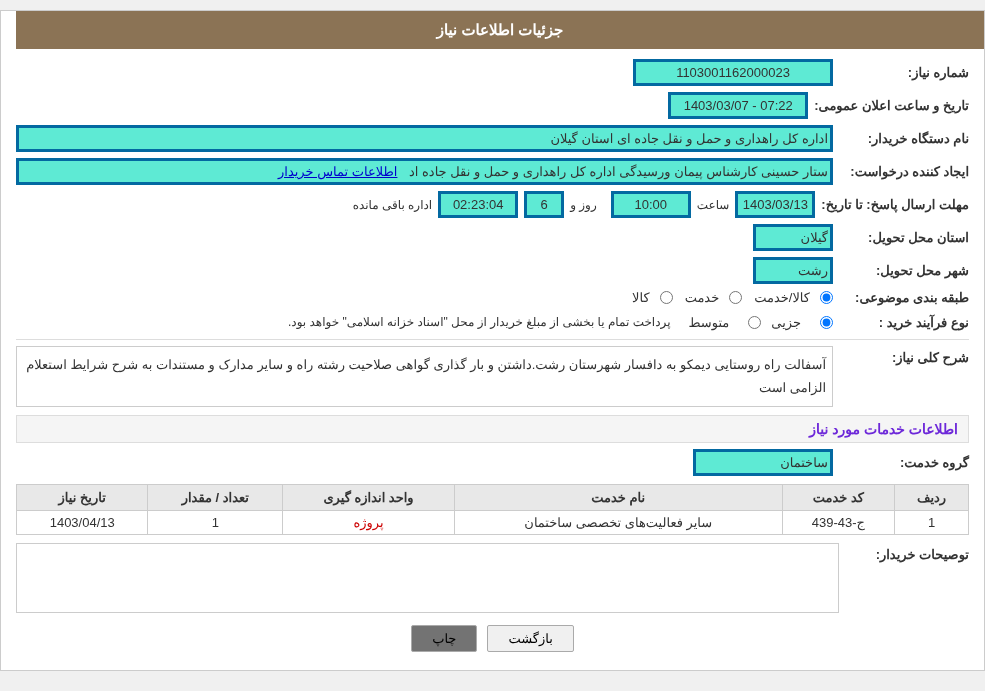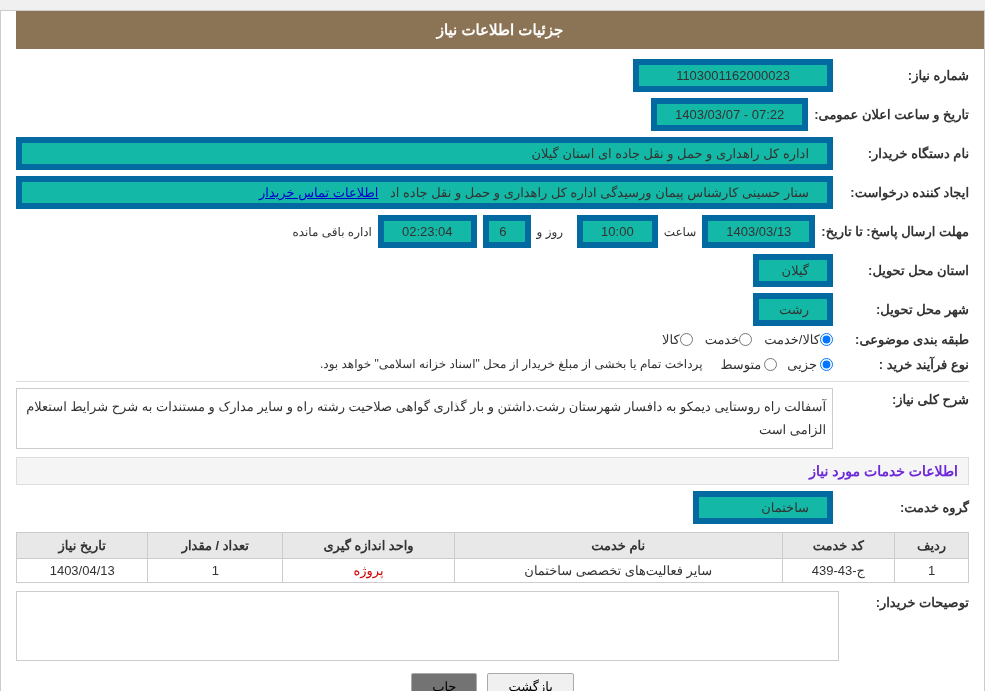--- a/index.html
+++ b/index.html
@@ -35,23 +35,23 @@
       gap: 6px;
     }
     .label {
       color: #333;
       font-weight: bold;
       white-space: nowrap;
       min-width: 130px;
       text-align: right;
     }
     .value-box {
-      border: 6px solid #0369a1;
-      background: #14b8a6;
-      padding: 3px 18px;
+      border: 3px solid #0369a1;
+      background: #5eead4;
+      padding: 3px 2px;
       min-height: 22px;
       flex: 1;
     }
     .value-box.small {
       flex: 0 0 auto;
       min-width: 80px;
     }
     .value-box.medium {
       flex: 0 0 auto;
       min-width: 140px;
@@ -70,34 +70,34 @@
       font-size: 12px;
     }
     .radio-group {
       display: flex;
       gap: 12px;
       align-items: center;
     }
     .radio-item {
       display: flex;
       align-items: center;
-      gap: 0;
+      gap: 10px;
     }
     .radio-item input[type=radio] {
       margin: 0;
     }
     .procedure-options {
       display: flex;
       gap: 10px;
       align-items: center;
     }
     .procedure-option {
       display: flex;
       align-items: center;
-      gap: 3px;
+      gap: 19px;
     }
     .description-box {
       border: 1px solid #ccc;
       padding: 6px;
       min-height: 55px;
       background: #fff;
       flex: 1;
       line-height: 1.8;
       font-size: 13px;
     }

